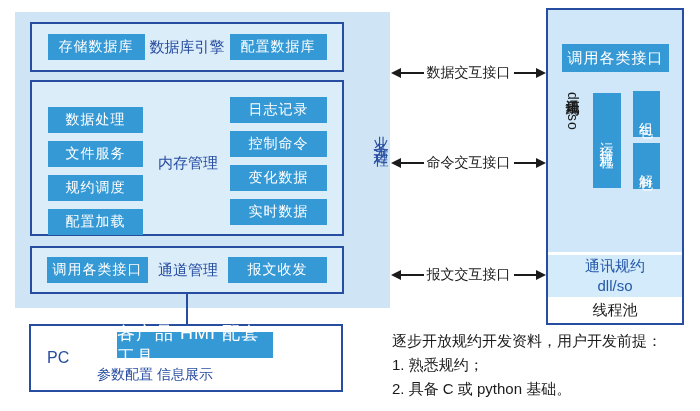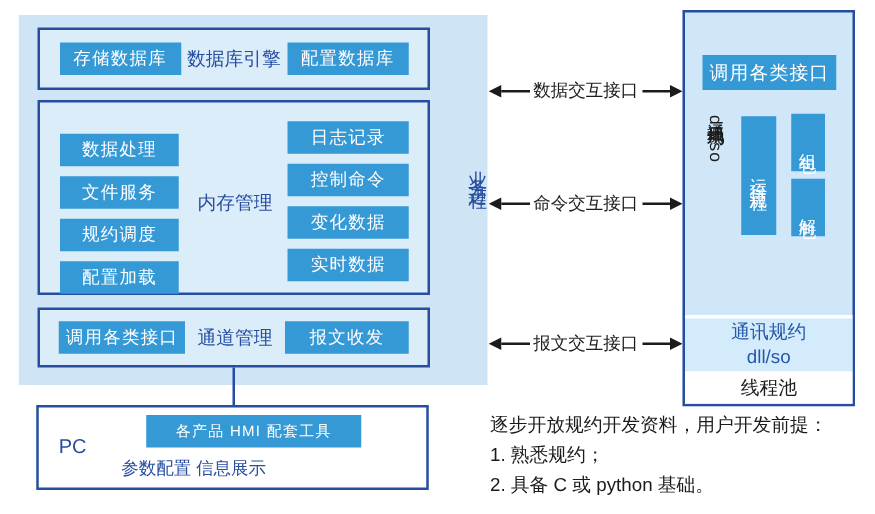--- a/index.html
+++ b/index.html
@@ -31,21 +31,21 @@
   .vtext { writing-mode:vertical-rl; text-orientation:mixed; }
   .busproc { position:absolute; left:356px; top:112px; height:96px; color:#274da0;
              font-size:15px; letter-spacing:6px; }
 
   .connector { position:absolute; left:186px; top:294px; width:2px; height:31px; background:#274da0; }
 
   .pc-box { position:absolute; left:29px; top:324px; width:314px; height:68px;
             background:#ffffff; border:2px solid #274da0; }
   .pc-label { position:absolute; left:16px; top:0; height:64px; display:flex; align-items:center;
               color:#274da0; font-size:16px; }
-  .pc-chip { position:absolute; left:86px; top:6px; width:172px; height:26px; font-size:12px; }
+  .pc-chip { position:absolute; left:86px; top:6px; width:156px; height:26px; font-size:18px; }
   .pc-sub { position:absolute; left:66px; top:40px; width:196px; 
             color:#274da0; font-size:14px; }
 
   .arrow { position:absolute; left:391px; width:155px; height:18px; display:flex; align-items:center; }
   .a1 { top:64px; } .a2 { top:154px; } .a3 { top:266px; }
   .ah { width:0; height:0; border-top:5px solid transparent; border-bottom:5px solid transparent; }
   .ah.l { border-right:10px solid #1b1b1b; }
   .ah.r { border-left:10px solid #1b1b1b; }
   .aline { flex:1; height:2px; background:#1b1b1b; }
   .alabel { padding:0 3px; font-size:14px; color:#1b1b1b; white-space:nowrap; }

